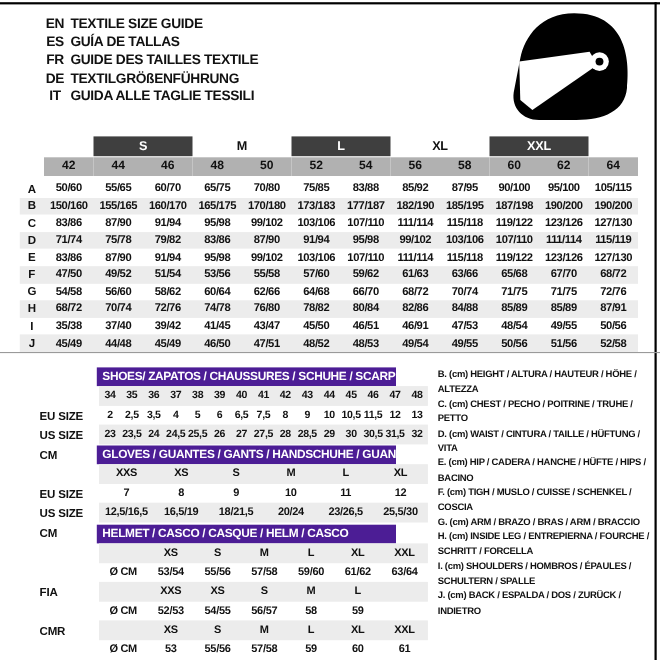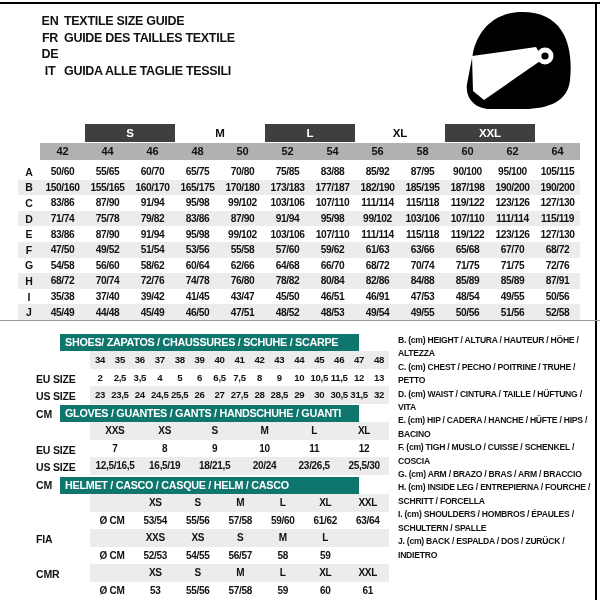--- a/index.html
+++ b/index.html
@@ -29,21 +29,21 @@
   .trow.sizes { height:17px; margin-bottom:4px; }
   .scell { background:#b1b1b1; height:17px; line-height:17px; font-weight:bold; font-size:11px; }
   .trow.data { height:15.6px; font-weight:bold; font-size:10.2px; letter-spacing:-0.4px; }
   .trow.data.shade { background:#ececec; }
   .rlabel { font-weight:bold; font-size:10.5px; letter-spacing:0; }
 
   .divider { position:absolute; left:0; top:320px; width:600px; height:1px; background:#9a9a9a; }
 
   
   .btable { position:absolute; left:0; width:392px; }
-  .bbar { margin-left:60px; width:299px; height:17px; line-height:17px; background:#0f766e; color:#fff;
+  .bbar { margin-left:88px; width:272px; height:17px; line-height:17px; background:#4c1d95; color:#fff;
           font-weight:bold; font-size:10.8px; padding-left:5px; letter-spacing:-0.3px; white-space:nowrap; }
   .brow { position:relative; height:17.5px; }
   .blabel { position:absolute; left:36px; top:50%; transform:translateY(-50%); font-weight:bold; font-size:10.5px; letter-spacing:-0.2px;margin-top:19px; }
   .bcells { margin-left:90px; width:299px; height:100%; display:grid; align-items:center; text-align:center;
             font-weight:bold; font-size:9.6px; letter-spacing:-0.3px; }
   .brow.shade .bcells { background:#ececec; }
   .cols15 .bcells { grid-template-columns:repeat(15,1fr); }
   .cols6  .bcells { grid-template-columns:repeat(6,1fr); font-size:10px; }
   .colshelm .bcells { grid-template-columns:44px repeat(6,1fr); font-size:10px; }
 
@@ -57,25 +57,30 @@
 <div class="page">
   <div class="top-border"></div>
   <div class="right-border"></div>
 
   <div class="langs">
       <div class="lang-line">
         <div class="lang-code">EN</div>
         <div class="lang-title">TEXTILE SIZE GUIDE</div>
       </div>
       <div class="lang-line">
+        <div class="lang-code">ES</div>
+        <div class="lang-title">GUÍA DE TALLAS</div>
+      </div>
+      <div class="lang-line">
         <div class="lang-code">FR</div>
         <div class="lang-title">GUIDE DES TAILLES TEXTILE</div>
       </div>
       <div class="lang-line">
         <div class="lang-code">DE</div>
+        <div class="lang-title">TEXTILGRÖßENFÜHRUNG</div>
       </div>
       <div class="lang-line">
         <div class="lang-code">IT</div>
         <div class="lang-title">GUIDA ALLE TAGLIE TESSILI</div>
       </div>
     </div>
 
   <svg class="helmet" width="140" height="110" viewBox="0 0 140 110">
     <path fill="#000" d="M70 6 C 40 6 25 27 21 47 L 15 78 C 13 92 23 103 38 103 L 72 103 C 97 103 116 95 118 74 C 121 46 116 6 70 6 Z"></path>
     <path fill="#fff" d="M20 50 L 84 41 L 91 53 L 32 94 L 21 85 Z"></path>

